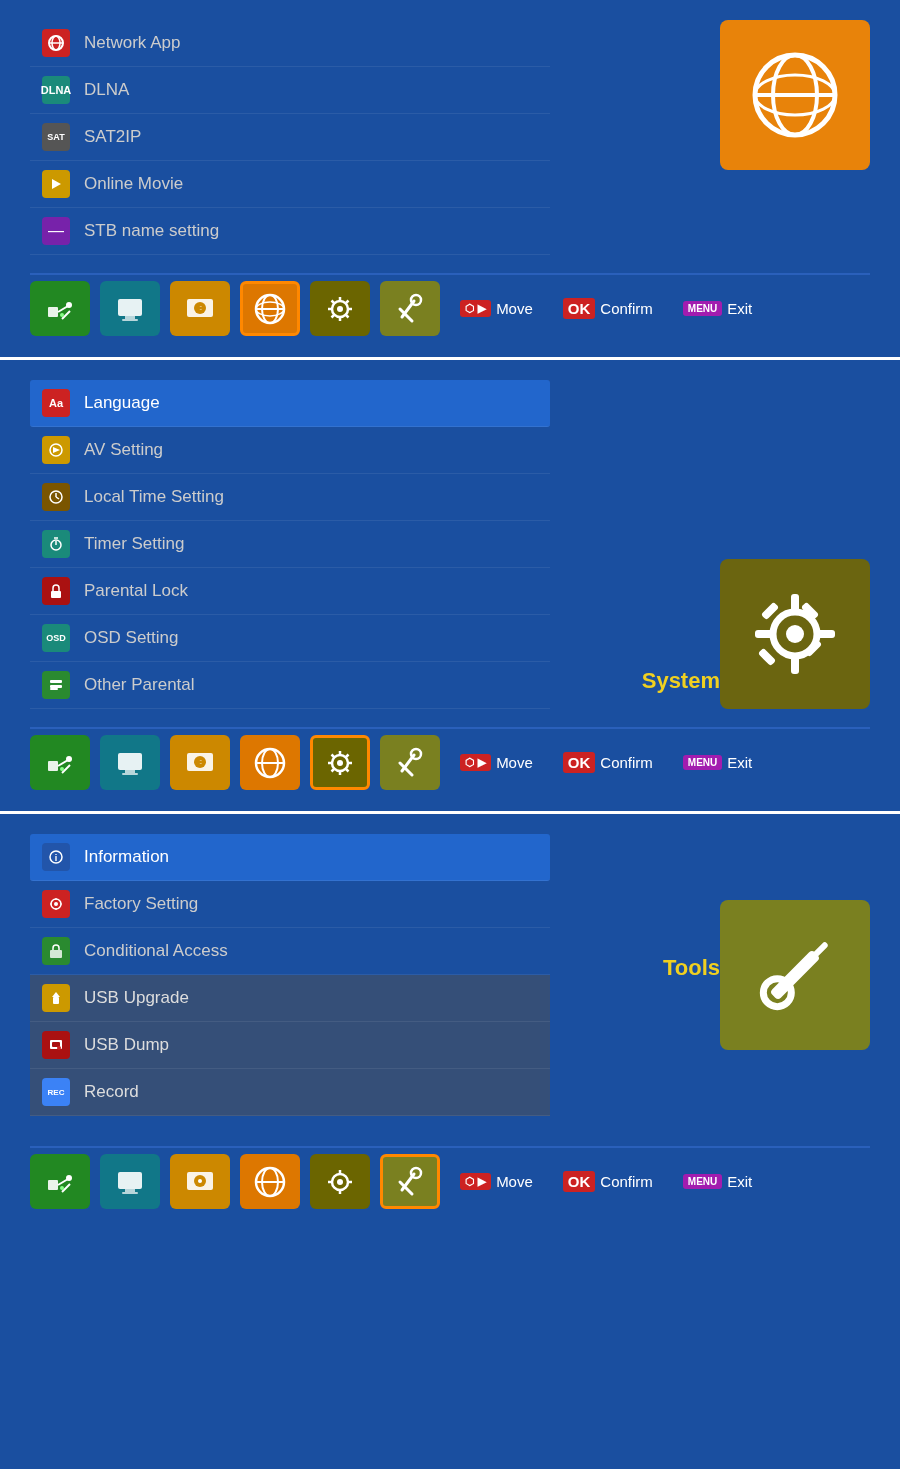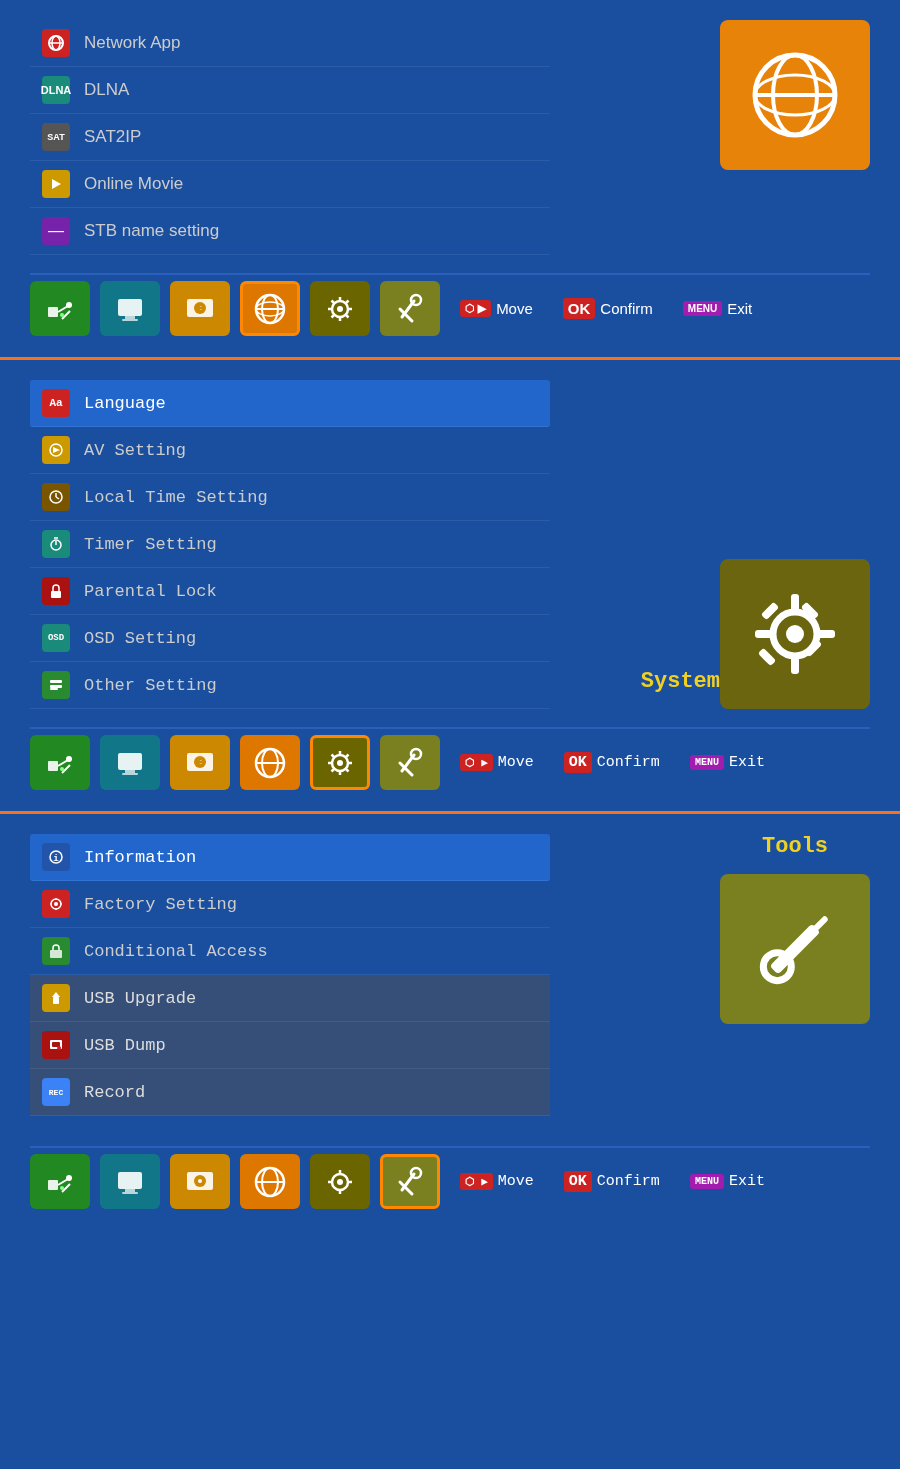--- a/index.html
+++ b/index.html
@@ -10,22 +10,21 @@
       overflow-x: hidden;
     }
 
     .section {
       background: #1a4fa0;
       padding: 20px 30px 15px 30px;
       position: relative;
     }
 
     .section + .section {
-      border-top: 3px solid #f97316;
-      font-family: Liberation Mono, monospace;
+      border-top: 3px solid #ffffff;
     }
 
     
     .menu-list {
       width: 520px;
       list-style: none;
     }
 
     .menu-item {
       display: flex;
@@ -363,21 +362,21 @@
           <span>OSD Setting</span>
         </li>
         <li class="menu-item">
           <span class="menu-icon icon-green">
             <svg width="16" height="16" viewBox="0 0 16 16">
                 <rect x="2" y="3" width="12" height="3" rx="1" fill="white"></rect>
                 <rect x="2" y="8" width="12" height="3" rx="1" fill="white"></rect>
                 <rect x="2" y="11" width="8" height="2" rx="1" fill="white"></rect>
               </svg>
           </span>
-          <span>Other Setting</span>
+          <span>Other Parental</span>
         </li>
       </ul>
     </div>
     <div style="margin-left:20px;display:flex;flex-direction:row;align-items:flex-end;">
       <div class="section-title">System</div>
       <div class="main-icon-box olive">
         <svg width="100" height="100" viewBox="0 0 100 100">
           <circle cx="50" cy="50" r="22" fill="none" stroke="white" stroke-width="7"></circle>
           <circle cx="50" cy="50" r="9" fill="white"></circle>
           <g fill="white">
@@ -524,21 +523,21 @@
               </svg>
           </span>
           <span>USB Dump</span>
         </li>
         <li class="menu-item highlighted">
           <span class="menu-icon icon-rec" style="font-size:8px;color:white;font-weight:bold;">REC</span>
           <span>Record</span>
         </li>
       </ul>
     </div>
-    <div style="margin-left:32px;display:flex;flex-direction:column;align-items:center;">
+    <div style="margin-left:32px;display:flex;flex-direction:row;align-items:center;">
       <div class="section-title">Tools</div>
       <div class="main-icon-box tools">
         <svg width="100" height="100" viewBox="0 0 100 100">
 
           <g transform="rotate(-45 50 50)">
             <rect x="20" y="44" width="60" height="12" rx="4" fill="white"></rect>
             <circle cx="25" cy="50" r="14" fill="none" stroke="white" stroke-width="7"></circle>
           </g>
 
           <g transform="rotate(45 50 50) translate(0 -10)">

